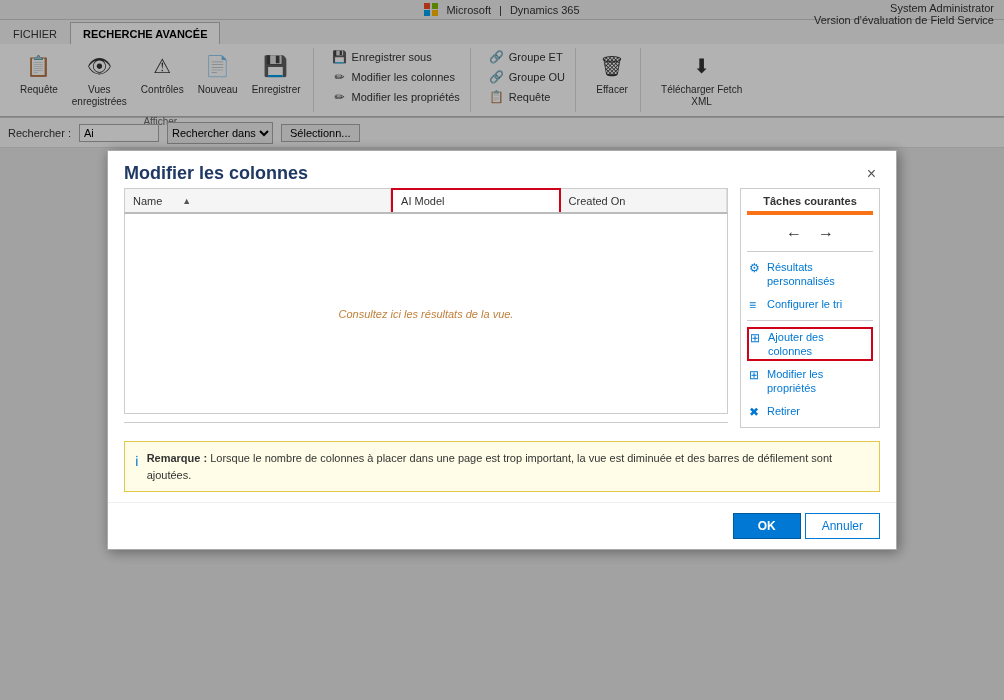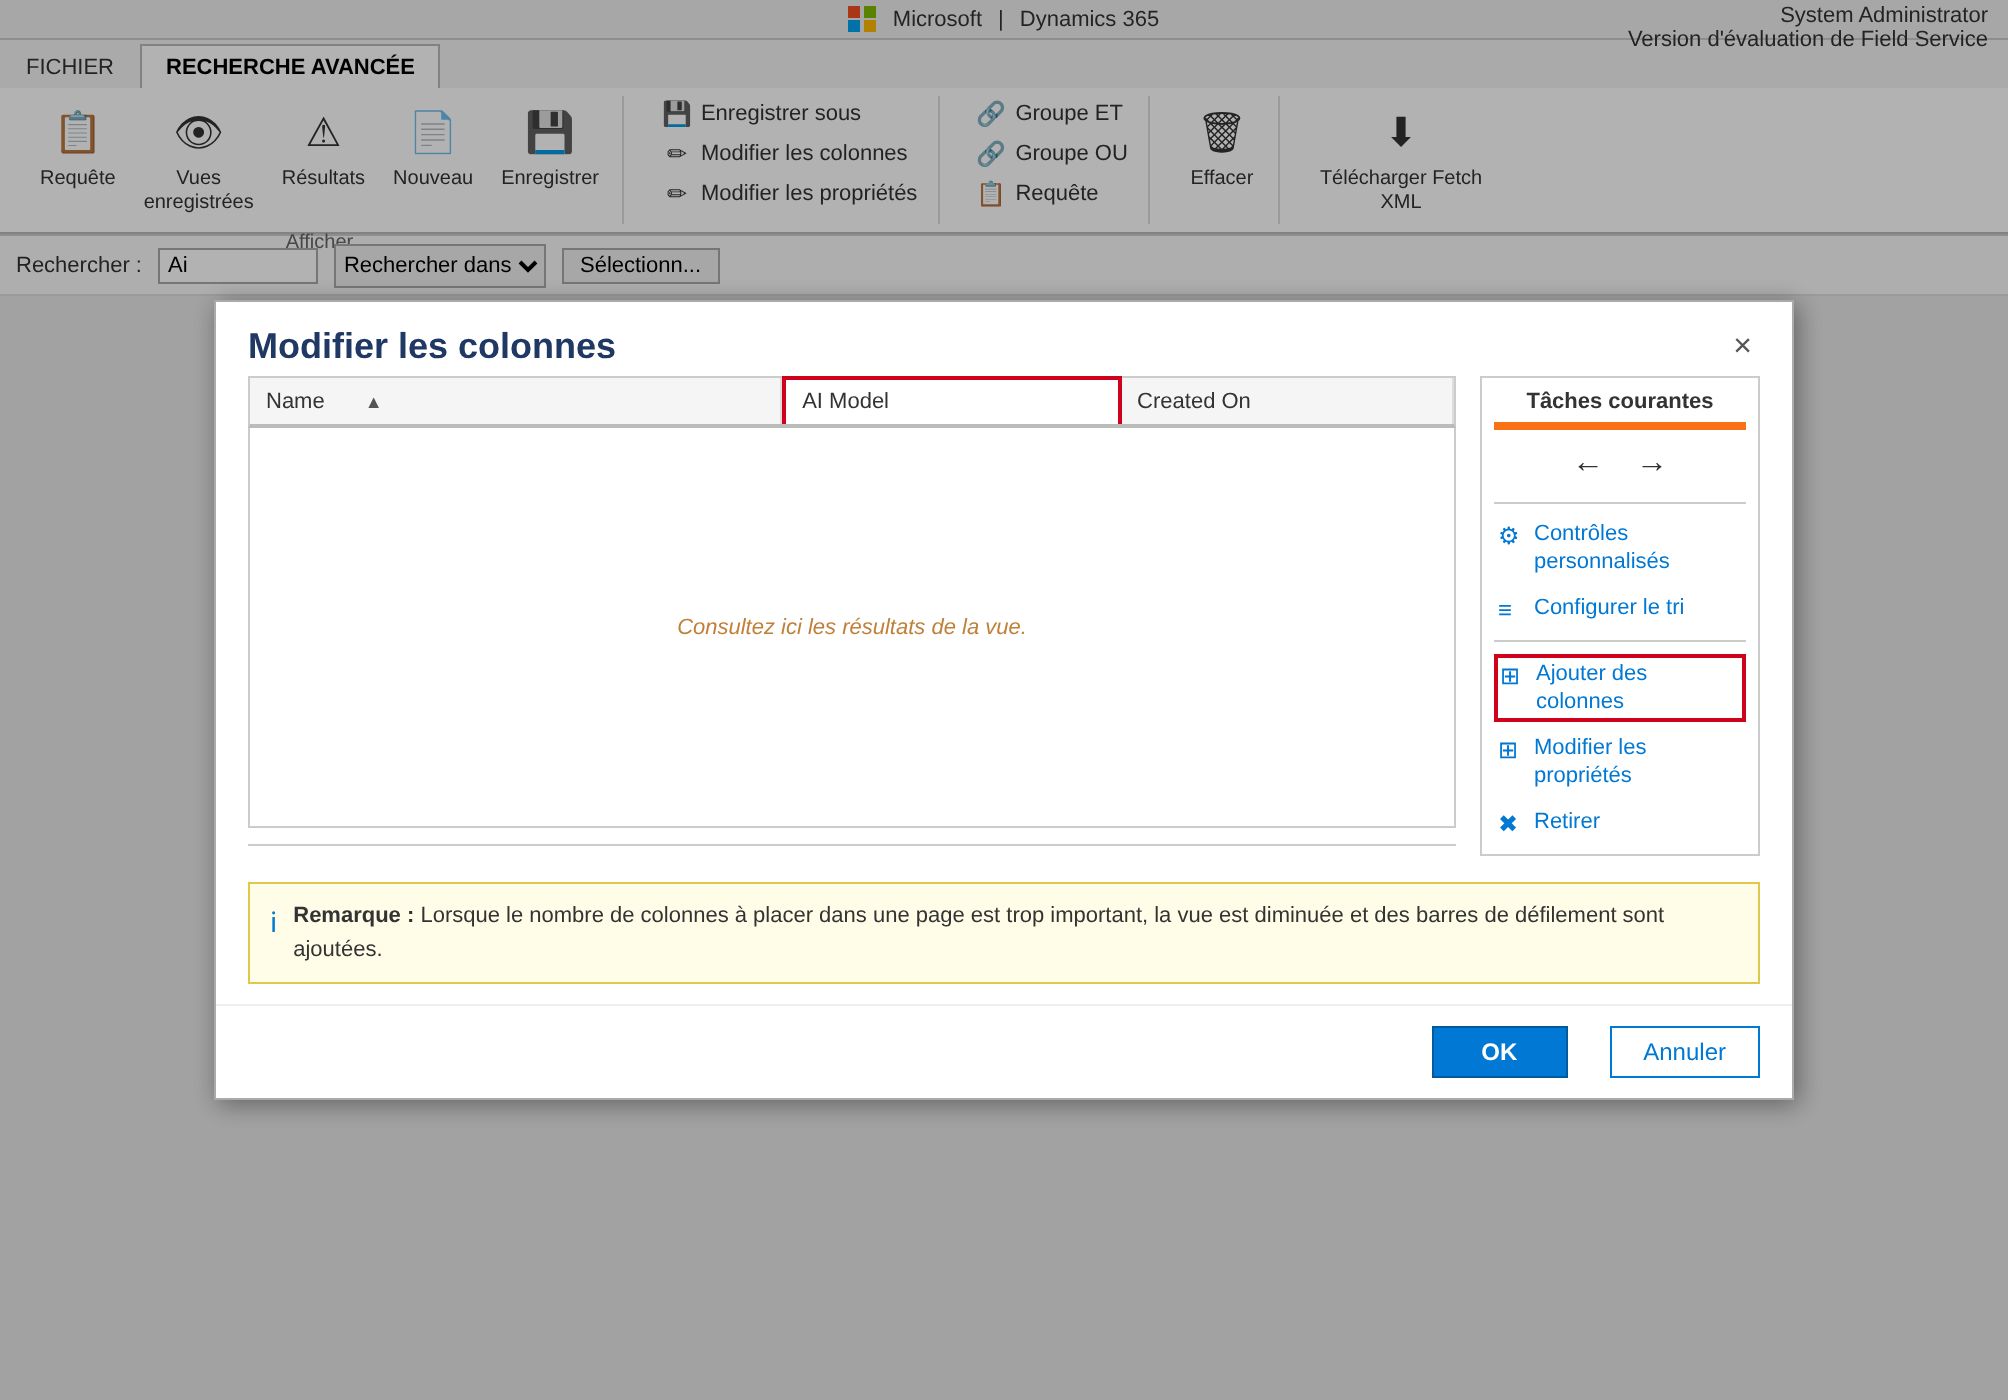--- a/index.html
+++ b/index.html
@@ -371,21 +371,21 @@
       color: #0078d4;
       font-size: 14px;
       flex-shrink: 0;
       margin-top: 1px;
     }
 
     
     .dialog-footer {
       display: flex;
       justify-content: flex-end;
-      gap: 21px;
+      gap: 4px;
       padding: 10px 16px;
       border-top: 1px solid #eee;
     }
     .btn-ok {
       background: #0078d4;
       color: #fff;
       border: 1px solid #005a9e;
       padding: 5px 24px;
       font-size: 12px;
       cursor: pointer;
@@ -441,21 +441,21 @@
         <div class="ribbon-btn-large">
           <div class="icon-box">📋</div>
           <span>Requête</span>
         </div>
         <div class="ribbon-btn-large">
           <div class="icon-box">👁</div>
           <span style="text-align:center;line-height:1.2">Vues<br>enregistrées</span>
         </div>
         <div class="ribbon-btn-large">
           <div class="icon-box">⚠</div>
-          <span>Résultats</span>
+          <span>Contrôles</span>
         </div>
         <div class="ribbon-btn-large">
           <div class="icon-box">📄</div>
           <span>Nouveau</span>
         </div>
         <div class="ribbon-btn-large">
           <div class="icon-box">💾</div>
           <span>Enregistrer</span>
         </div>
       </div>
@@ -557,21 +557,21 @@
       <div class="task-panel">
         <div class="task-panel-title">Tâches courantes</div>
         <div class="task-arrows">
           <button class="task-arrow-btn">←</button>
           <button class="task-arrow-btn">→</button>
         </div>
         <div class="task-divider"></div>
 
         <div class="task-item">
           <span class="task-item-icon">⚙</span>
-          <span class="task-item-label">Contrôles personnalisés</span>
+          <span class="task-item-label">Résultats personnalisés</span>
         </div>
         <div class="task-item">
           <span class="task-item-icon">≡</span>
           <span class="task-item-label">Configurer le tri</span>
         </div>
         <div class="task-divider"></div>
         <div class="task-item highlighted">
           <span class="task-item-icon">⊞</span>
           <span class="task-item-label">Ajouter des colonnes</span>
         </div>

